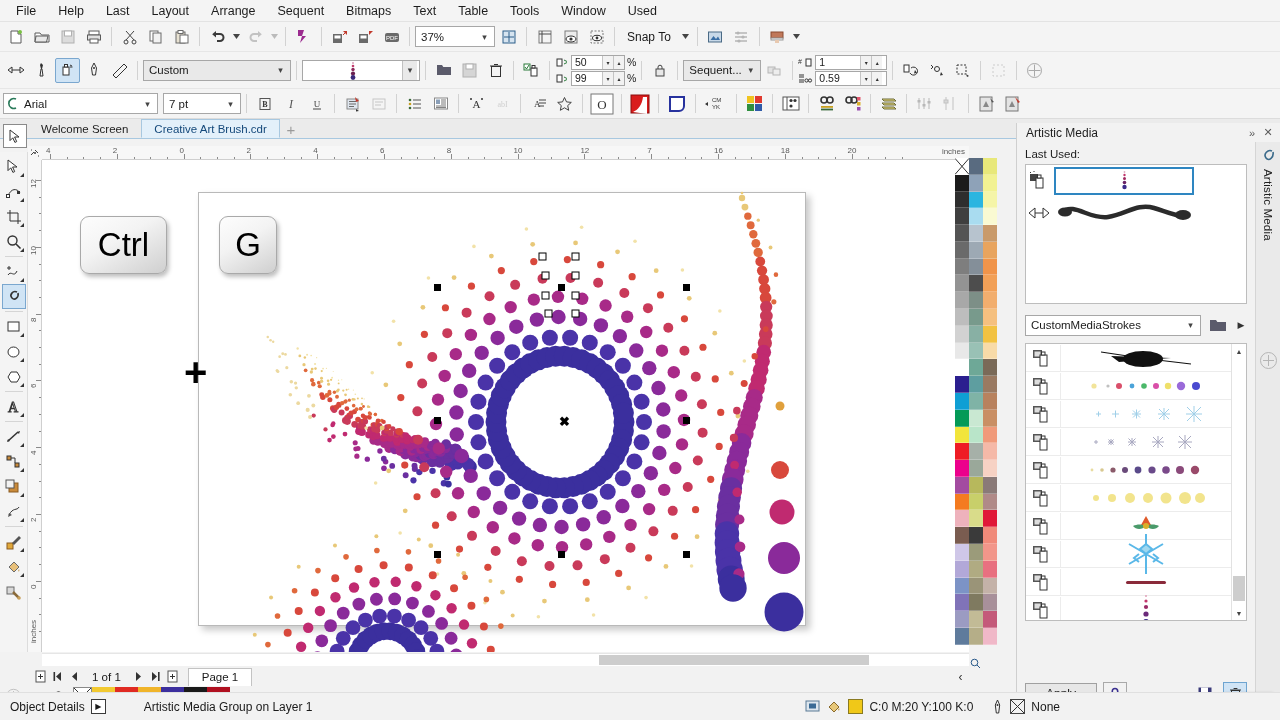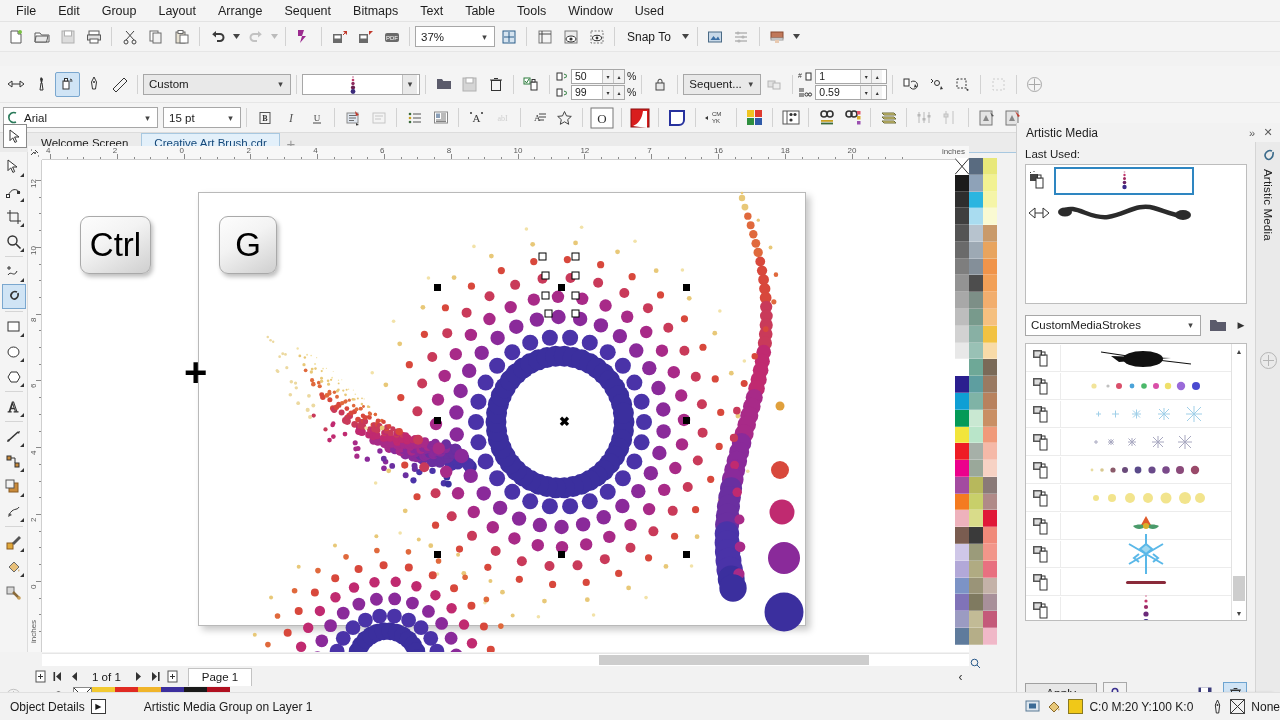--- a/index.html
+++ b/index.html
@@ -19,21 +19,21 @@
     padding-left:5px; border-bottom:1px solid #e3e3e3;
   }
   .menu-item { padding:3px 11px; font-size:12.5px; color:#1d1d1d; cursor:default; }
 
   
   .toolbar {
     display:flex; align-items:center; background:#f4f4f4;
     padding:0 3px; gap:1px;
   }
   .tb1 { height:30px; border-bottom:1px solid #e6e6e6; }
-  .tb2 { height:37px; border-bottom:1px solid #e6e6e6;margin-top:14px; }
+  .tb2 { height:37px; border-bottom:1px solid #e6e6e6; }
   .tb3 { height:30px; border-bottom:1px solid #dcdcdc; }
   .tbtn {
     width:25px; height:25px; display:flex; align-items:center; justify-content:center;
     border:1px solid transparent; border-radius:2px; position:relative;
   }
   .tbtn.pressed { background:#d0e4f5; border-color:#7aa7cf; }
   .sep { width:1px; height:19px; background:#d2d2d2; margin:0 4px; }
   svg { display:block; }
 
   .combo {
@@ -197,22 +197,22 @@
 
   .nowrap { white-space:nowrap; }
 </style>
 </head>
 <body>
 
 <div class="app">
 
   <div class="menubar">
     <div class="menu-item">File</div>
-    <div class="menu-item">Edit</div>
-    <div class="menu-item">Group</div>
+    <div class="menu-item">Help</div>
+    <div class="menu-item">Last</div>
     <div class="menu-item">Layout</div>
     <div class="menu-item">Arrange</div>
     <div class="menu-item">Sequent</div>
     <div class="menu-item">Bitmaps</div>
     <div class="menu-item">Text</div>
     <div class="menu-item">Table</div>
     <div class="menu-item">Tools</div>
     <div class="menu-item">Window</div>
     <div class="menu-item">Used</div>
   </div>
@@ -580,21 +580,21 @@
 
   <div class="toolbar tb3">
     <div class="combo" style="width:155px;padding-left:3px">
       <svg width="13" height="13" viewBox="0 0 13 13" style="margin-right:4px">
         <path d="M9 2a5 5 0 100 9" fill="none" stroke="#2a7a5a" stroke-width="1.6"></path>
       </svg>
       <div class="cval">Arial</div>
       <div class="carrow">▾</div>
     </div>
     <div class="combo" style="width:78px;margin-left:4px">
-      <div class="cval">15 pt</div>
+      <div class="cval">7 pt</div>
       <div class="carrow">▾</div>
     </div>
     <div class="sep"></div>
     <div class="tbtn">
       <svg width="14" height="14" viewBox="0 0 14 14">
           <rect x="2" y="1.5" width="10" height="11" fill="none" stroke="#555"></rect>
           <text x="7" y="10" font-size="8" text-anchor="middle" fill="#333" font-family="Liberation Serif" font-weight="bold">B</text>
         </svg>
     </div>
     <div class="tbtn">
@@ -1013,21 +1013,21 @@
       <div class="rtick" style="top: 437.5px; left: 11px; height: 1px; width: 3px;"></div>
       <div class="rtick" style="top: 454.2px; left: 11px; height: 1px; width: 3px;"></div>
       <div class="rtick" style="top: 470.9px; left: 11px; height: 1px; width: 3px;"></div>
       <div class="vlab" style="bottom: 0px; left: 1px; top: auto;">inches</div>
     </div>
 
   <div class="canvaswrap">
 
     <div class="page" style="left:156px; top:32px; width:608px; height:434px;"></div>
 
-    <div class="keycap" style="left:38px; top:56px; width:71px; height:58px; font-size:33px;">
+    <div class="keycap" style="left:38px; top:56px; width:87px; height:58px; font-size:33px;">
       <span>Ctrl</span>
     </div>
     <div class="plus" style="left:142px; top:212px; transform:translateY(-50%);">+</div>
     <div class="keycap" style="left:177px; top:56px; width:58px; height:58px; font-size:33px;">
       <span>G</span>
     </div>
 
     <svg width="910" height="492" style="position:absolute;left:0;top:0;pointer-events:none" id="artwork">
         <circle cx="255.65503099684642" cy="188.5469325105525" r="1.2" fill="#f2e2a8"></circle>
         <circle cx="257.83879107152455" cy="195.9195016328334" r="1.416" fill="#e8c878"></circle>
@@ -2312,21 +2312,21 @@
       </span>
       <span>
         <svg width="16" height="15" viewBox="0 0 16 15">
             <path d="M3 8l5-5 5 5-5 5z" fill="#e8c87a" stroke="#8a6a2a"></path>
             <path d="M13 9c1 2 0 3-1 2z" fill="#c99a3a"></path>
           </svg>
       </span>
       <span style="width:15px;height:15px;background:#f0c818;border:1px solid #8a7a20;display:inline-block"></span>
       <span class="nowrap">C:0 M:20 Y:100 K:0</span>
     </div>
-    <div class="sb-sec" style="">
+    <div class="sb-sec" style="margin-right:220px">
       <span>
         <svg width="13" height="16" viewBox="0 0 13 16">
             <path d="M6.5 1l2.2 5-1 8h-2.4l-1-8z" fill="none" stroke="#333"></path>
             <circle cx="6.5" cy="6" r="1" fill="#333"></circle>
           </svg>
       </span>
       <span style="width:15px;height:15px;display:inline-block;position:relative;border:1px solid #444">
         <svg width="13" height="13" viewBox="0 0 13 13" style="position:absolute;left:0;top:0">
             <path d="M0 0l13 13M13 0L0 13" stroke="#333"></path>
           </svg>

